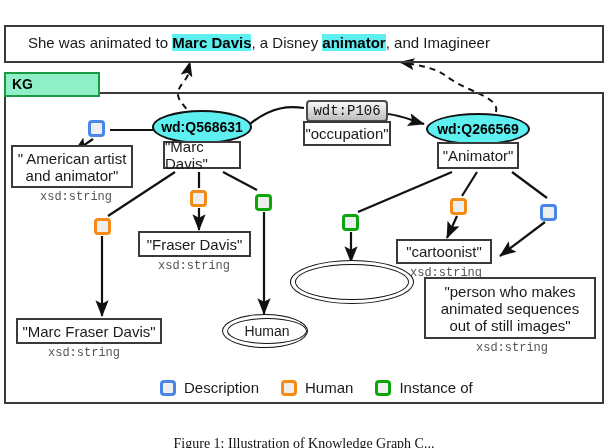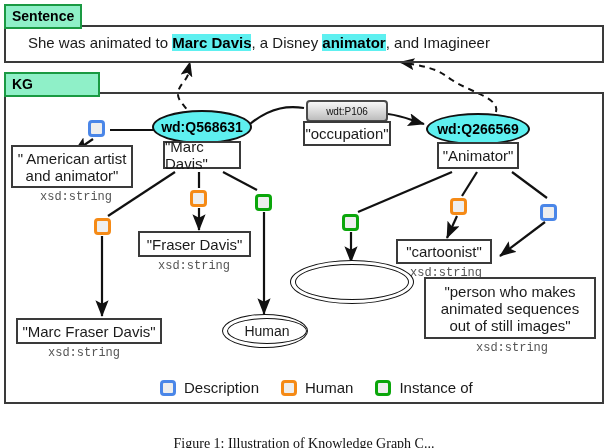--- a/index.html
+++ b/index.html
@@ -67,22 +67,22 @@
     z-index:6;
   }
 
   
   .pred-head{
     position:absolute;
     background:linear-gradient(#f7f7f7,#d8d8d8 55%,#bdbdbd);
     border:2px solid #4a4a4a;
     border-radius:4px;
     display:flex;align-items:center;justify-content:center;
-    font-size:10px;color:#111;
-    box-sizing:border-box;z-index:5;
+    font-size:14px;color:#111;
+    box-sizing:border-box;z-index:5;font-family:Liberation Mono, monospace;
   }
   .pred-lbl{
     position:absolute;background:#fff;border:2px solid #3a3a3a;
     display:flex;align-items:center;justify-content:center;
     font-size:15px;color:#1a1a1a;box-sizing:border-box;z-index:6;
   }
 
   
   .lit{
     position:absolute;
@@ -181,21 +181,20 @@
     <path d="M351,232 L351,262" fill="none" stroke="#111" stroke-width="2.2" marker-end="url(#arw)"></path>
 
     <path d="M477,172 L462,196" fill="none" stroke="#111" stroke-width="2.2"></path>
     <path d="M457,216 L447,238" fill="none" stroke="#111" stroke-width="2.2" marker-end="url(#arw)"></path>
 
     <path d="M512,172 L547,198" fill="none" stroke="#111" stroke-width="2.2"></path>
     <path d="M545,222 L500,256" fill="none" stroke="#111" stroke-width="2.2" marker-end="url(#arw)"></path>
   </svg>
 
   <div class="panel" id="panel-sentence"></div>
-  <div class="tab" id="tab-sentence">Sentence</div>
   <div id="sentence-text"><span>She was animated to </span><span class="hl">Marc Davis</span><span>, a Disney </span><span class="hl">animator</span><span>, and Imagineer</span></div>
 
   <div class="panel" id="panel-kg"></div>
   <div class="tab" id="tab-kg">KG</div>
 
   <div class="ent-ell" style="left:152px;top:110px;width:100px;height:34px;">wd:Q568631</div>
   <div class="ent-lbl" style="left:163px;top:141px;width:78px;height:28px;">"Marc Davis"</div>
 
   <div class="pred-head" style="left:306px;top:100px;width:82px;height:22px;">wdt:P106</div>
   <div class="pred-lbl" style="left:303px;top:121px;width:88px;height:25px;">"occupation"</div>

